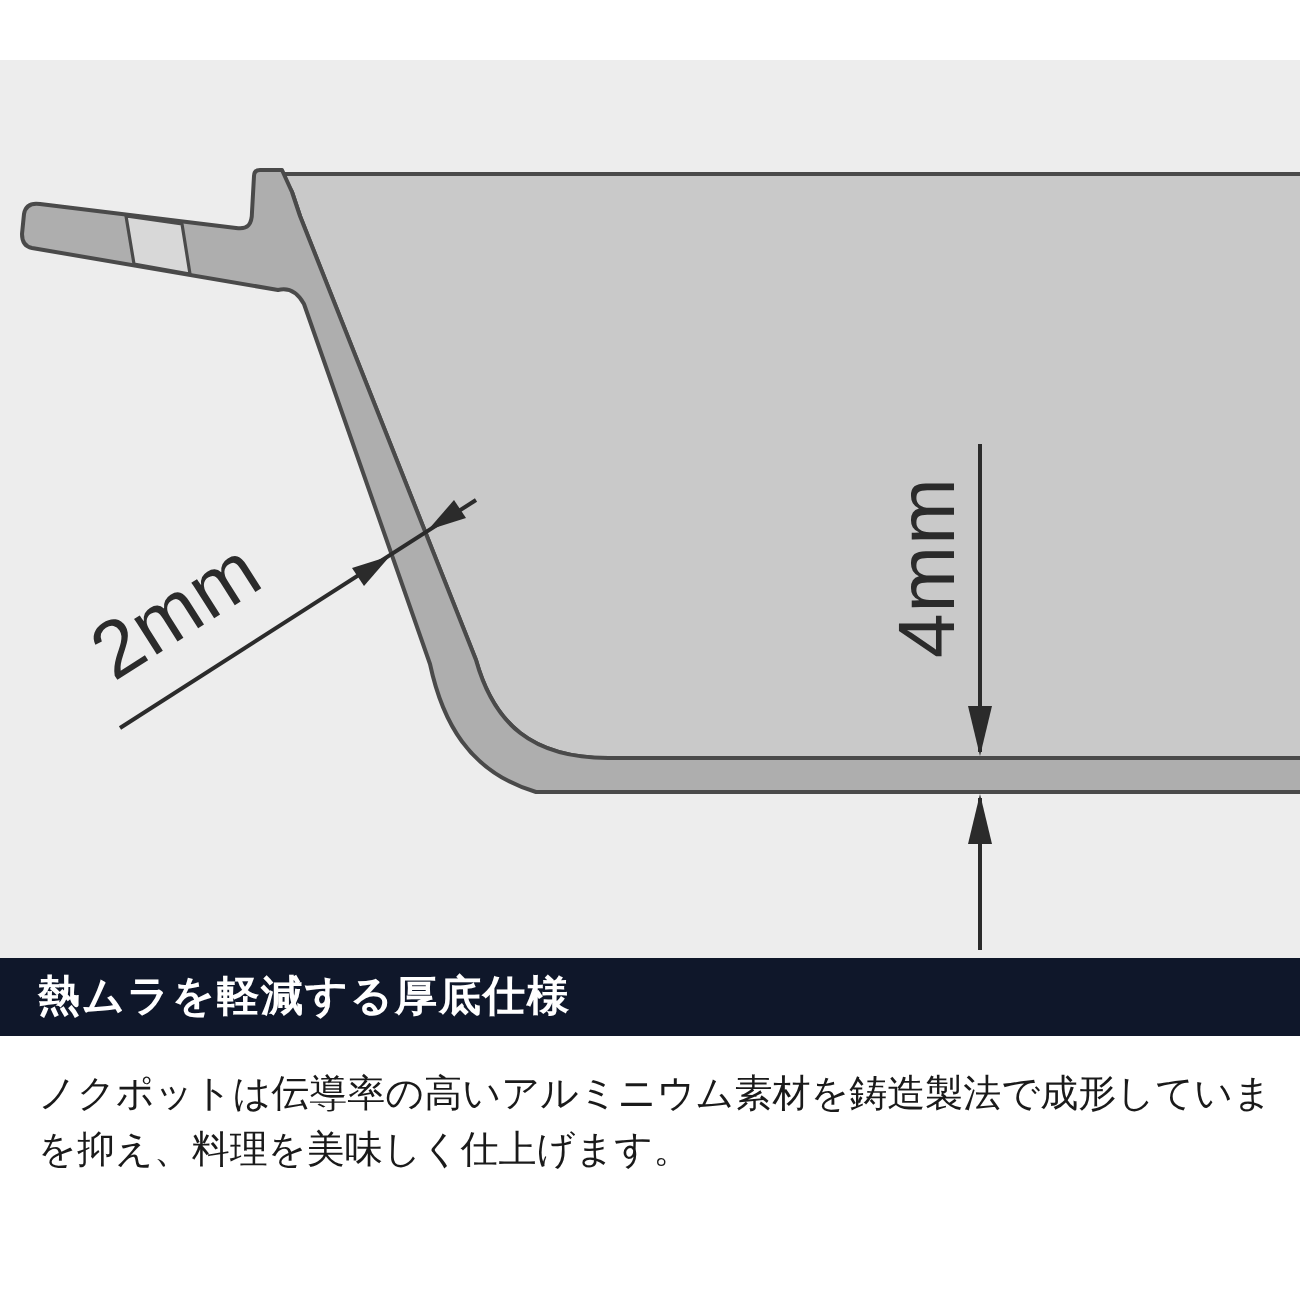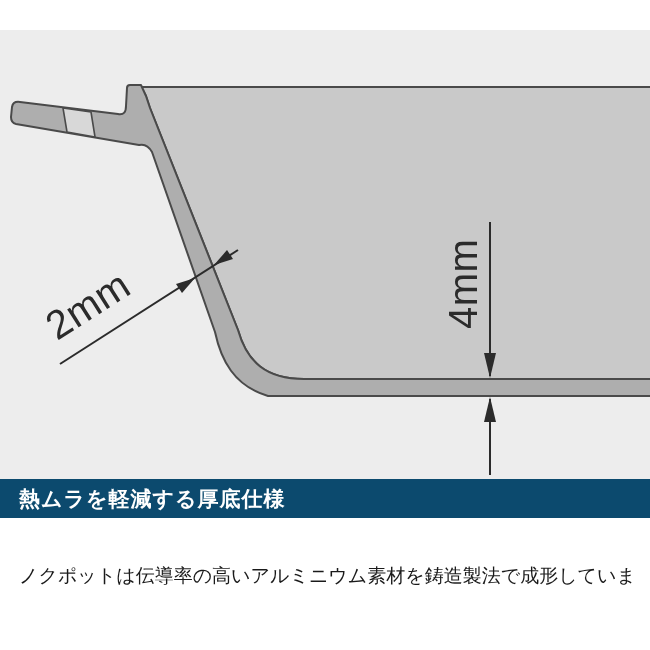--- a/index.html
+++ b/index.html
@@ -10,31 +10,31 @@
   }
   .stage{position:relative;width:650px;height:650px;}
   svg.diagram{position:absolute;left:0;top:0;display:block;}
   .dim-label{
     font-family:"Liberation Sans", sans-serif;
     font-weight:300;
     letter-spacing:0.5px;
   }
   .header-bar{
     position:absolute;left:0;top:479px;width:650px;height:39px;
-    background:#0c4a6e;
+    background:#0f172a;
     display:flex;align-items:center;
   }
   .header-title{
     color:#ffffff;font-size:21px;font-weight:bold;
     padding-left:19px;letter-spacing:1px;line-height:39px;
     white-space:nowrap;
   }
   .body-text{
     position:absolute;left:19px;top:534px;width:616px;
-    color:#1a1a1a;font-size:19px;line-height:28px;margin-top:28px;
+    color:#1a1a1a;font-size:19px;line-height:28px;
   }
   .body-line{white-space:nowrap;}
 </style>
 </head>
 <body>
 
 <div class="stage">
 
   <svg class="diagram" width="650" height="479" viewBox="0 0 650 479">
 
@@ -68,15 +68,16 @@
       <text class="dim-label" transform="translate(477,329) rotate(-90)" font-size="40" fill="#2b2b2b">4mm</text>
     </g>
   </svg>
 
   <div class="header-bar">
     <div class="header-title">熱ムラを軽減する厚底仕様</div>
   </div>
 
   <div class="body-text">
     <div class="body-line">ノクポットは伝導率の高いアルミニウム素材を鋳造製法で成形していま</div>
+    <div class="body-line">を抑え、料理を美味しく仕上げます。</div>
   </div>
 
 </div>
 
 </body></html>

